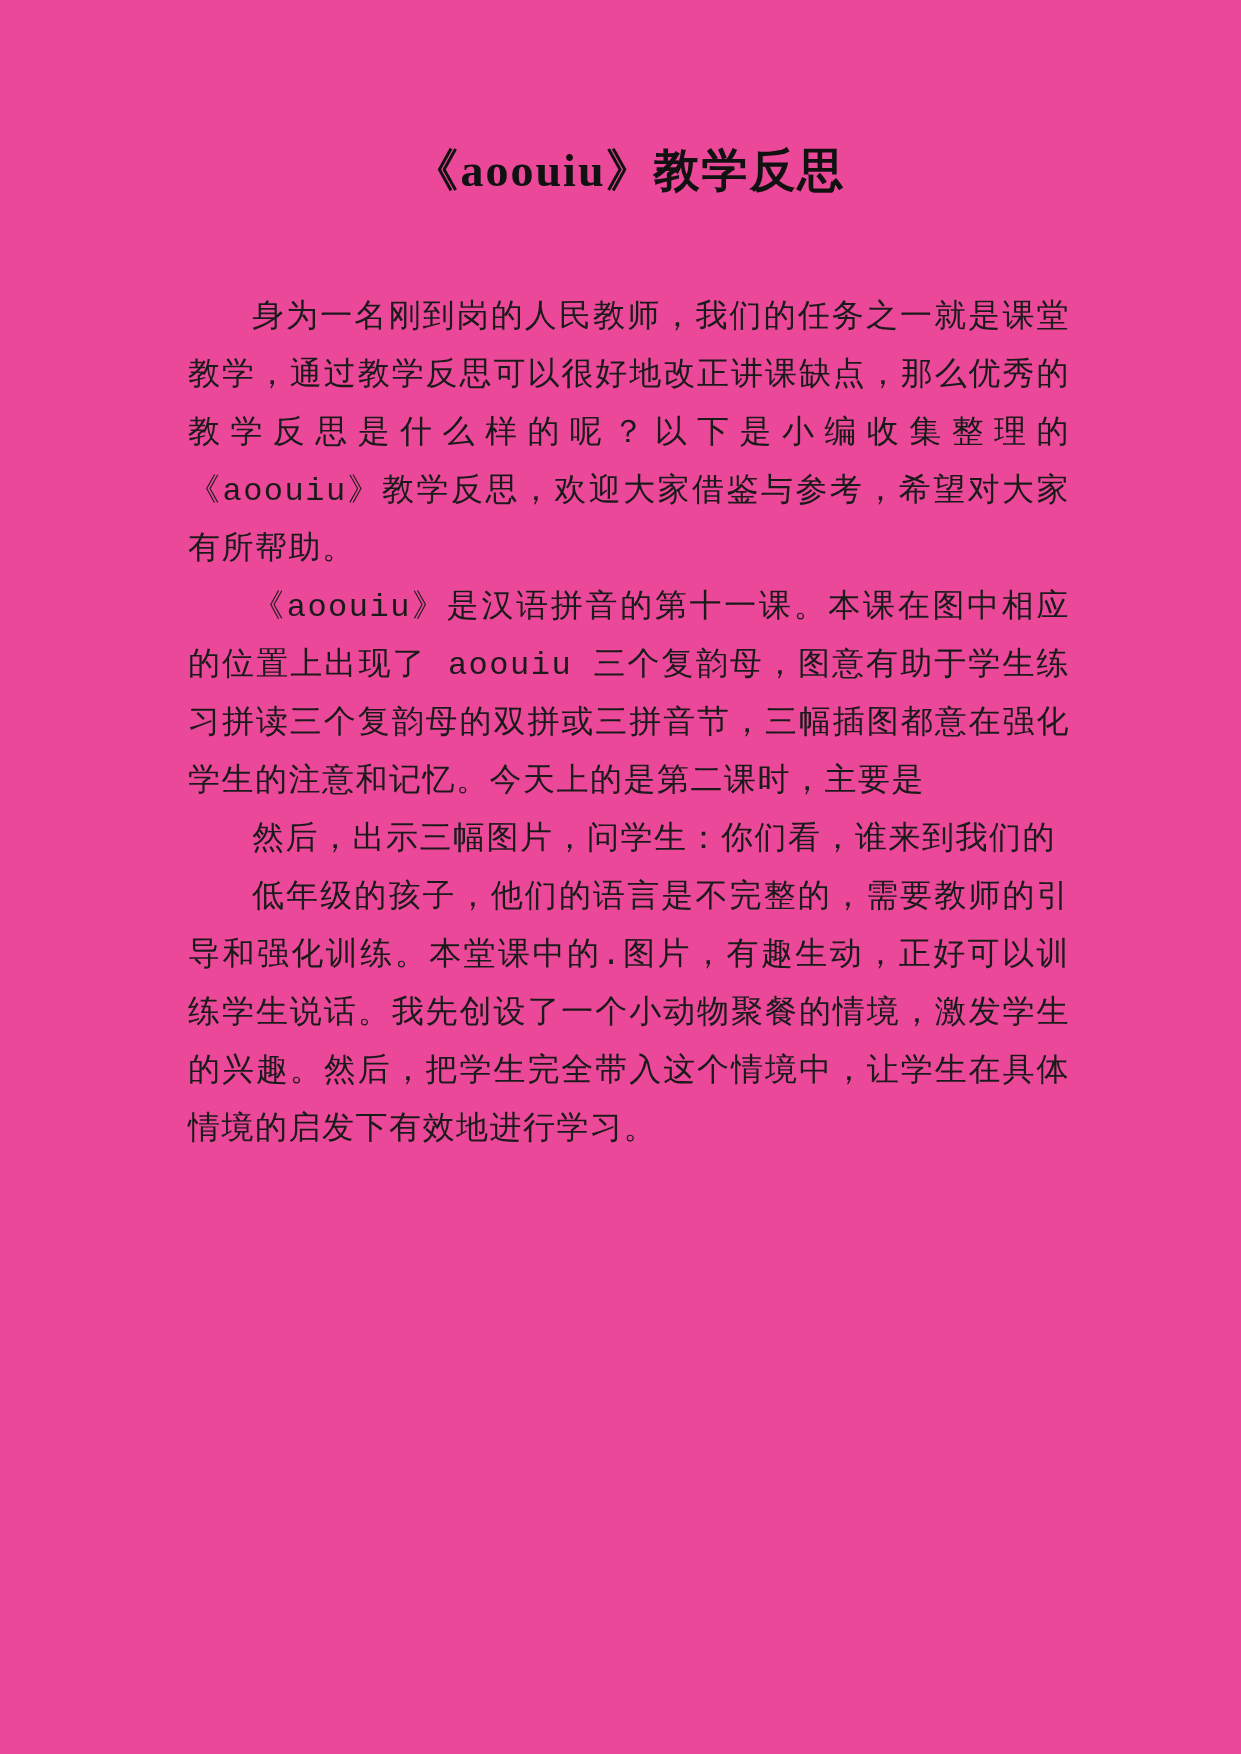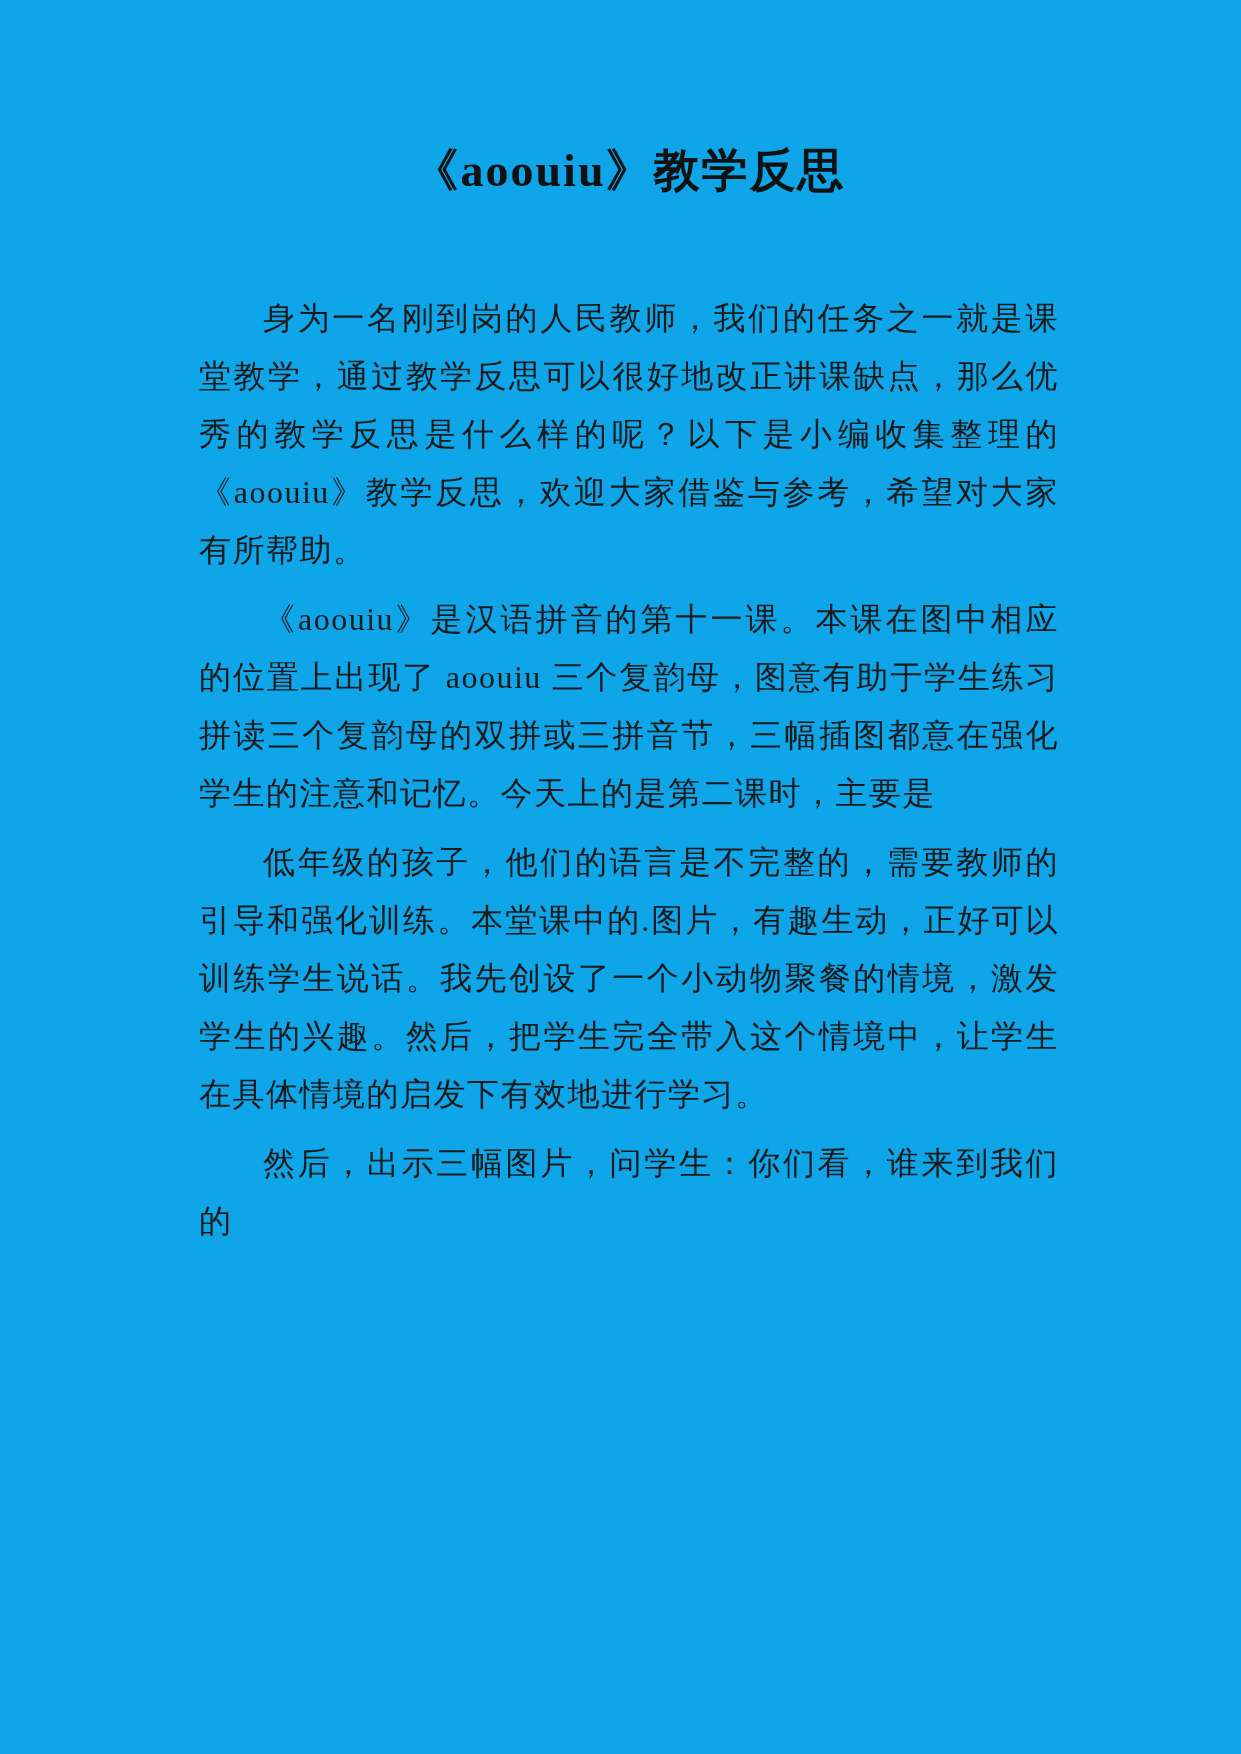--- a/index.html
+++ b/index.html
@@ -12,58 +12,59 @@
     height: 1754px;
     overflow: hidden;
     font-family: "Liberation Serif", "DejaVu Serif", serif;
     color: #1a1a1a;
   }
   .page {
     box-sizing: border-box;
     width: 1241px;
     height: 1754px;
     padding: 142px 171px 0 188px;
-    background: #0ea5e9;
+    background: #ec4899;
   }
   .doc-title {
     margin: 0 0 90px 0;
     font-size: 46px;
     line-height: 57px;
     font-weight: 700;
     text-align: center;
     letter-spacing: 2px;
     color: #111111;
   }
   .doc-body {
     width: 100%;
   }
   .para {
-    margin: 11px;
+    margin: 0;
     font-size: 32px;
     line-height: 58px;
     letter-spacing: 1.5px;
     text-align: justify;
     text-justify: inter-ideograph;
     word-break: break-word;
     color: #1a1a1a;
+    font-family: Liberation Mono, monospace;
   }
   .body-indent {
     text-indent: 2em;
   }
   .section-heading {
     text-indent: 0;
   }
   .gap-before {
     margin-top: 58px;
   }
 </style>
 </head>
 <body>
 
 <div class="page">
   <h1 class="doc-title">《aoouiu》教学反思</h1>
   <div class="doc-body">
       <p class="para body-indent">身为一名刚到岗的人民教师，我们的任务之一就是课堂教学，通过教学反思可以很好地改正讲课缺点，那么优秀的教学反思是什么样的呢？以下是小编收集整理的《aoouiu》教学反思，欢迎大家借鉴与参考，希望对大家有所帮助。</p>
       <p class="para body-indent">《aoouiu》是汉语拼音的第十一课。本课在图中相应的位置上出现了 aoouiu 三个复韵母，图意有助于学生练习拼读三个复韵母的双拼或三拼音节，三幅插图都意在强化学生的注意和记忆。今天上的是第二课时，主要是</p>
+      <p class="para body-indent">然后，出示三幅图片，问学生：你们看，谁来到我们的</p>
       <p class="para body-indent">低年级的孩子，他们的语言是不完整的，需要教师的引导和强化训练。本堂课中的.图片，有趣生动，正好可以训练学生说话。我先创设了一个小动物聚餐的情境，激发学生的兴趣。然后，把学生完全带入这个情境中，让学生在具体情境的启发下有效地进行学习。</p>
-      <p class="para body-indent">然后，出示三幅图片，问学生：你们看，谁来到我们的</p>
     </div>
 </div>
 
 </body></html>

